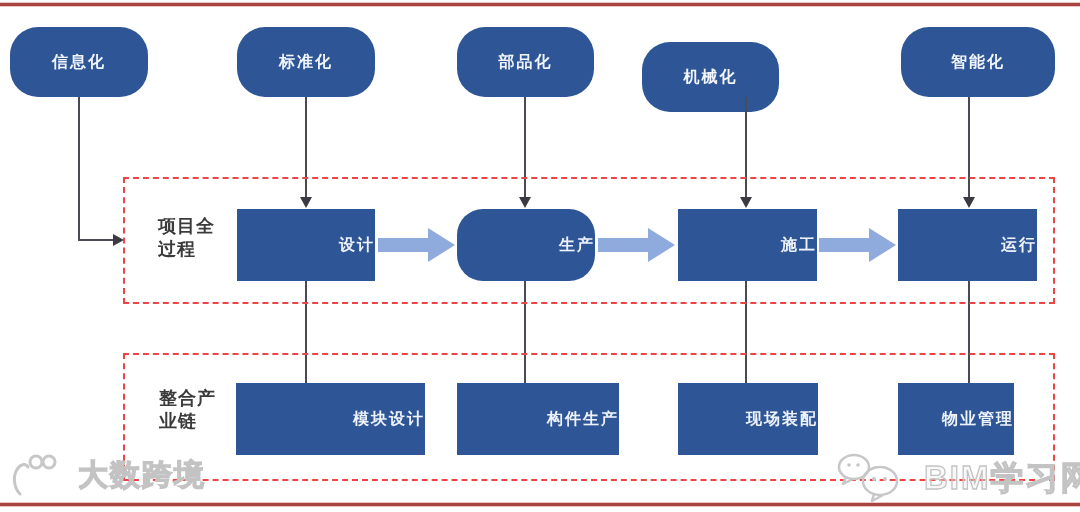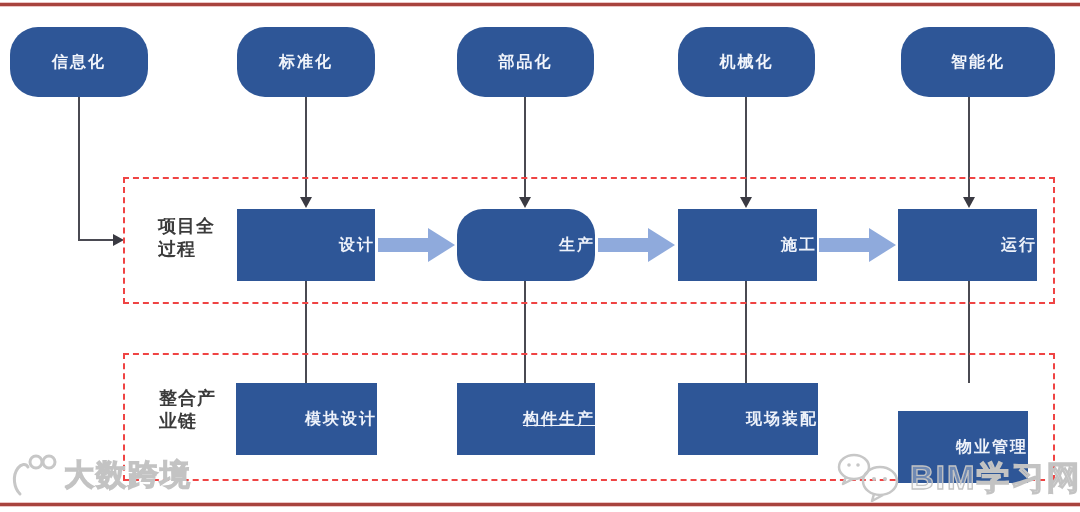--- a/index.html
+++ b/index.html
@@ -41,21 +41,21 @@
     border-left:6px solid transparent;border-right:6px solid transparent;
     border-top:11px solid #3a3a42;
   }
   .arrow-right{
     position:absolute;width:0;height:0;
     border-top:6px solid transparent;border-bottom:6px solid transparent;
     border-left:11px solid #3a3a42;
   }
   .fat-arrow{position:absolute;top:225px;width:78px;height:40px;}
 
-  .watermark{position:absolute;display:flex;align-items:center;gap:6px;pointer-events:none;}
+  .watermark{position:absolute;display:flex;align-items:center;gap:20px;pointer-events:none;}
   .watermark.left{left:6px;top:450px;}
   .watermark.right{left:832px;top:445px;margin-top:8px;}
   .wm-text{
     color:rgba(235,235,235,0.35);
     -webkit-text-stroke:1.3px #c3c3c3;
     font-weight:700;letter-spacing:2px;white-space:nowrap;
   }
   .wm-text.left-t{font-size:30px;}
   .wm-text.right-t{font-size:33px;}
 </style>
@@ -69,21 +69,21 @@
 
   <div class="pill" style="left:10px;width:138px;">
       <span>信息化</span>
     </div>
   <div class="pill" style="left:237px;width:138px;">
       <span>标准化</span>
     </div>
   <div class="pill" style="left:457px;width:137px;">
       <span>部品化</span>
     </div>
-  <div class="pill" style="left:678px;width:137px;">
+  <div class="pill" style="left:642px;width:137px;margin-top:15px;">
       <span>机械化</span>
     </div>
   <div class="pill" style="left:901px;width:154px;">
       <span>智能化</span>
     </div>
 
   <div class="vline" style="left:78px;top:97px;height:143px;"></div>
   <div class="hline" style="left:78px;top:239px;width:36px;"></div>
   <div class="arrow-right" style="left:113px;top:234px;"></div>
 
@@ -124,30 +124,30 @@
   <svg class="fat-arrow" style="left:378px;" viewBox="0 0 78 40">
       <polygon points="0,13 50,13 50,3 77,20 50,37 50,27 0,27" fill="#8faadc"></polygon>
     </svg>
   <svg class="fat-arrow" style="left:598px;" viewBox="0 0 78 40">
       <polygon points="0,13 50,13 50,3 77,20 50,37 50,27 0,27" fill="#8faadc"></polygon>
     </svg>
   <svg class="fat-arrow" style="left:819px;" viewBox="0 0 78 40">
       <polygon points="0,13 50,13 50,3 77,20 50,37 50,27 0,27" fill="#8faadc"></polygon>
     </svg>
 
-  <div class="step low" style="left:236px;width:141px;">
+  <div class="step low" style="left:236px;width:141px;padding-left:48px;">
       <span>模块设计</span>
     </div>
-  <div class="step low" style="left:457px;width:138px;text-decoration:underline;">
+  <div class="step low" style="left:457px;width:162px;">
       <span>构件生产</span>
     </div>
   <div class="step low" style="left:678px;width:140px;">
       <span>现场装配</span>
     </div>
-  <div class="step low" style="left:898px;width:130px;margin-top:28px;">
+  <div class="step low" style="left:898px;width:116px;">
       <span>物业管理</span>
     </div>
 
   <div class="watermark left">
     <svg width="52" height="50" viewBox="0 0 52 50">
       <path d="M14 44 C8 38 6 26 12 18 C15 14 20 13 22 17" fill="none" stroke="#c7c7c7" stroke-width="3" stroke-linecap="round"></path>
       <circle cx="30" cy="12" r="6" fill="none" stroke="#c7c7c7" stroke-width="3"></circle>
       <circle cx="43" cy="12" r="6" fill="none" stroke="#c7c7c7" stroke-width="3"></circle>
     </svg>
     <span class="wm-text left-t">大数跨境</span>

